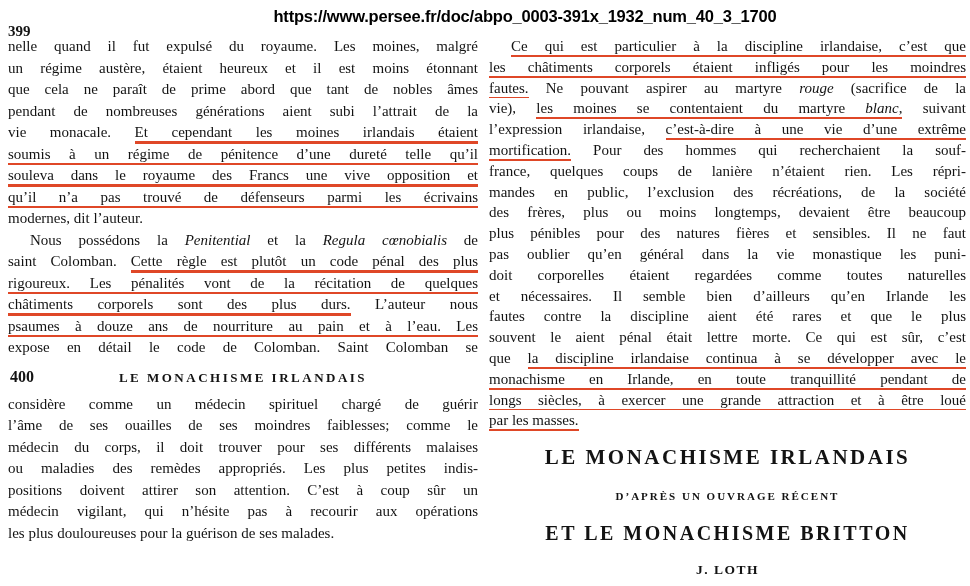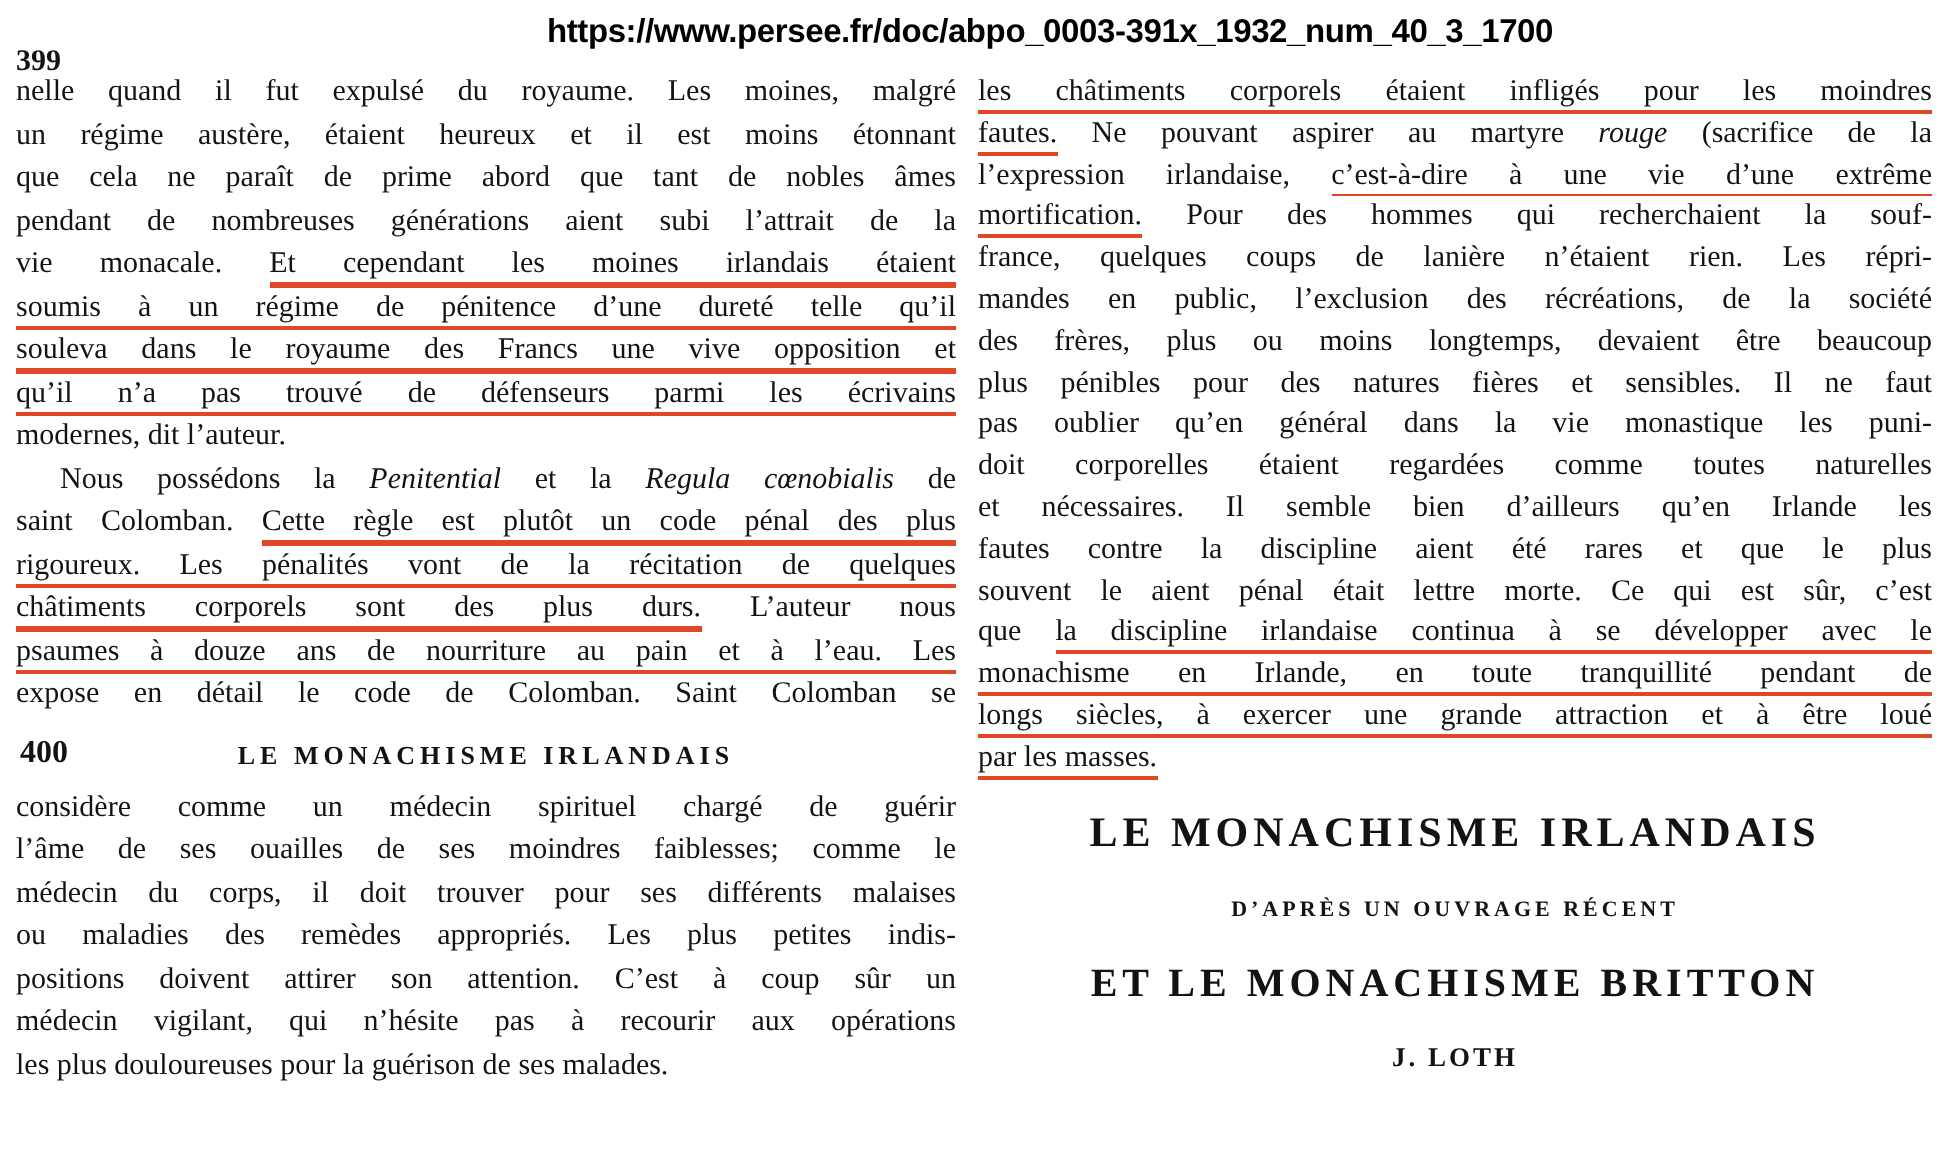--- a/index.html
+++ b/index.html
@@ -77,22 +77,24 @@
       </div>
       <div class="line fill"><span>considère comme un médecin spirituel chargé de guérir</span></div>
       <div class="line fill"><span>l’âme de ses ouailles de ses moindres faiblesses; comme le</span></div>
       <div class="line fill"><span>médecin du corps, il doit trouver pour ses différents malaises</span></div>
       <div class="line fill"><span>ou maladies des remèdes appropriés. Les plus petites indis-</span></div>
       <div class="line fill"><span>positions doivent attirer son attention. C’est à coup sûr un</span></div>
       <div class="line fill"><span>médecin vigilant, qui n’hésite pas à recourir aux opérations</span></div>
       <div class="line"><span>les plus douloureuses pour la guérison de ses malades.</span></div>
     </div>
   <div class="col col-right" id="col-right">
+      <div class="line fill indent"><span class="u">Ce qui est particulier à la discipline irlandaise, c’est que</span></div>
       <div class="line fill"><span class="u">les châtiments corporels étaient infligés pour les moindres</span></div>
       <div class="line fill"><span class="u">fautes.</span><span> Ne pouvant aspirer au martyre </span><span class="i">rouge</span><span> (sacrifice de la</span></div>
+      <div class="line fill"><span>vie), </span><span class="u">les moines se contentaient du martyre </span><span class="u i">blanc</span><span class="u">,</span><span> suivant</span></div>
       <div class="line fill"><span>l’expression irlandaise, </span><span class="u">c’est-à-dire à une vie d’une extrême</span></div>
       <div class="line fill"><span class="u">mortification.</span><span> Pour des hommes qui recherchaient la souf-</span></div>
       <div class="line fill"><span>france, quelques coups de lanière n’étaient rien. Les répri-</span></div>
       <div class="line fill"><span>mandes en public, l’exclusion des récréations, de la société</span></div>
       <div class="line fill"><span>des frères, plus ou moins longtemps, devaient être beaucoup</span></div>
       <div class="line fill"><span>plus pénibles pour des natures fières et sensibles. Il ne faut</span></div>
       <div class="line fill"><span>pas oublier qu’en général dans la vie monastique les puni-</span></div>
       <div class="line fill"><span>doit corporelles étaient regardées comme toutes naturelles</span></div>
       <div class="line fill"><span>et nécessaires. Il semble bien d’ailleurs qu’en Irlande les</span></div>
       <div class="line fill"><span>fautes contre la discipline aient été rares et que le plus</span></div>

